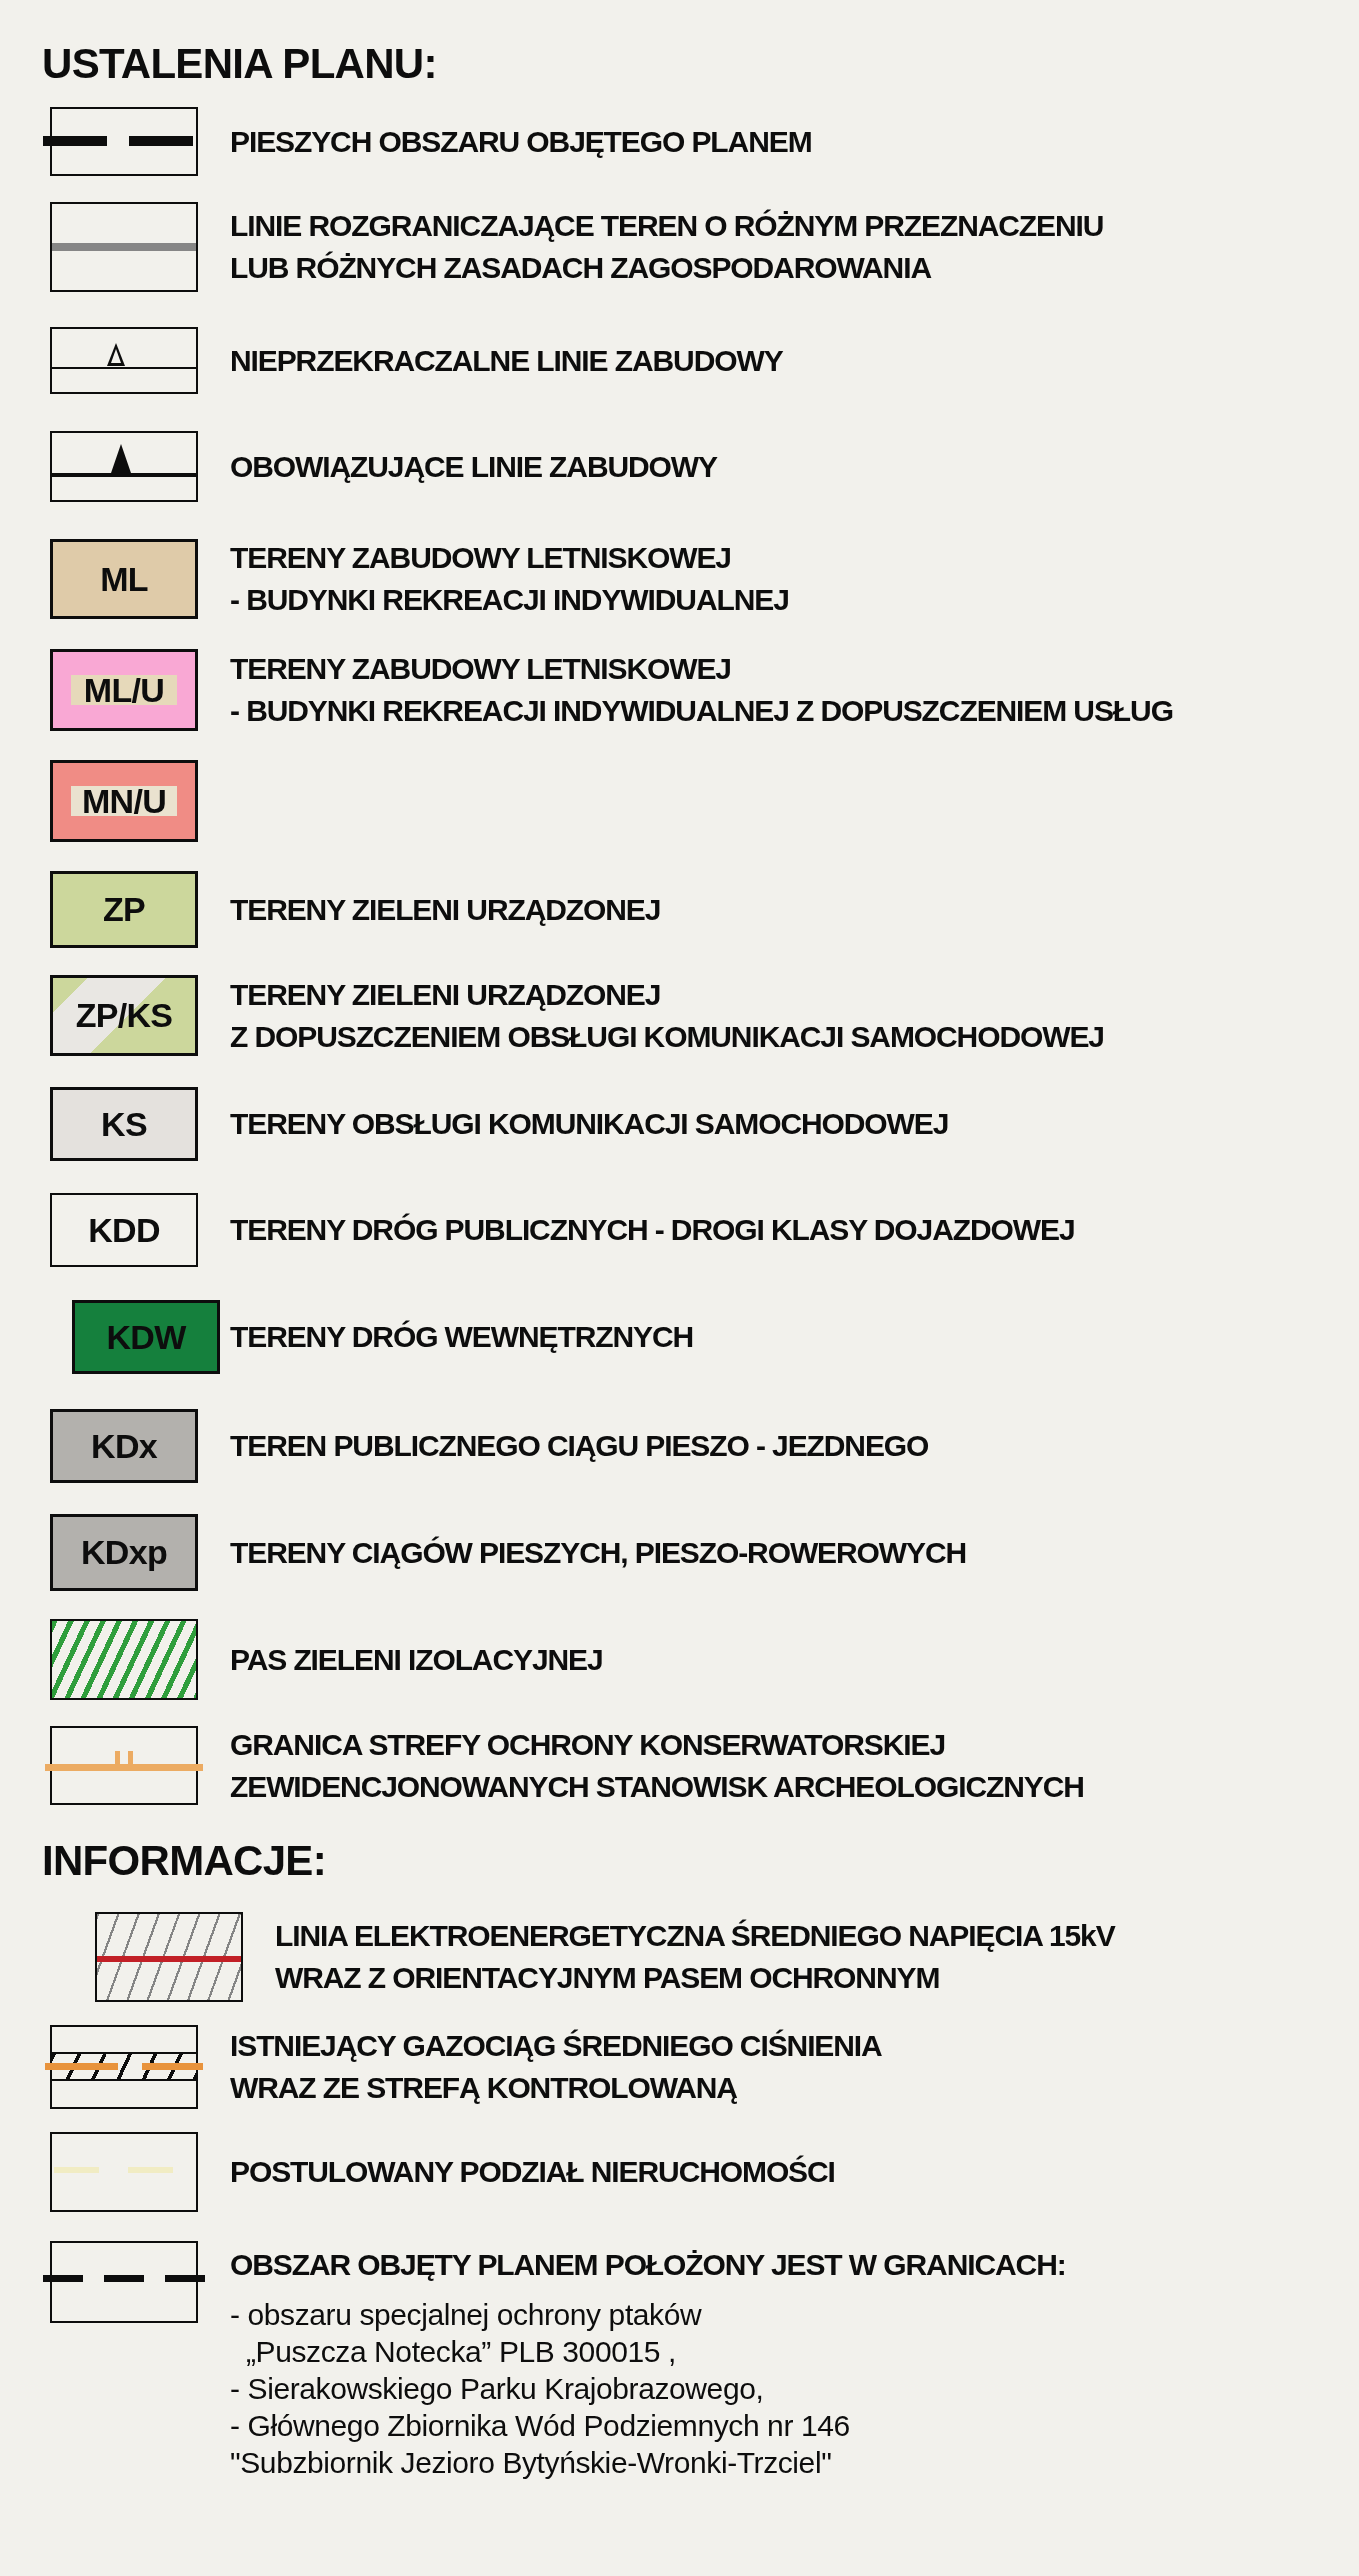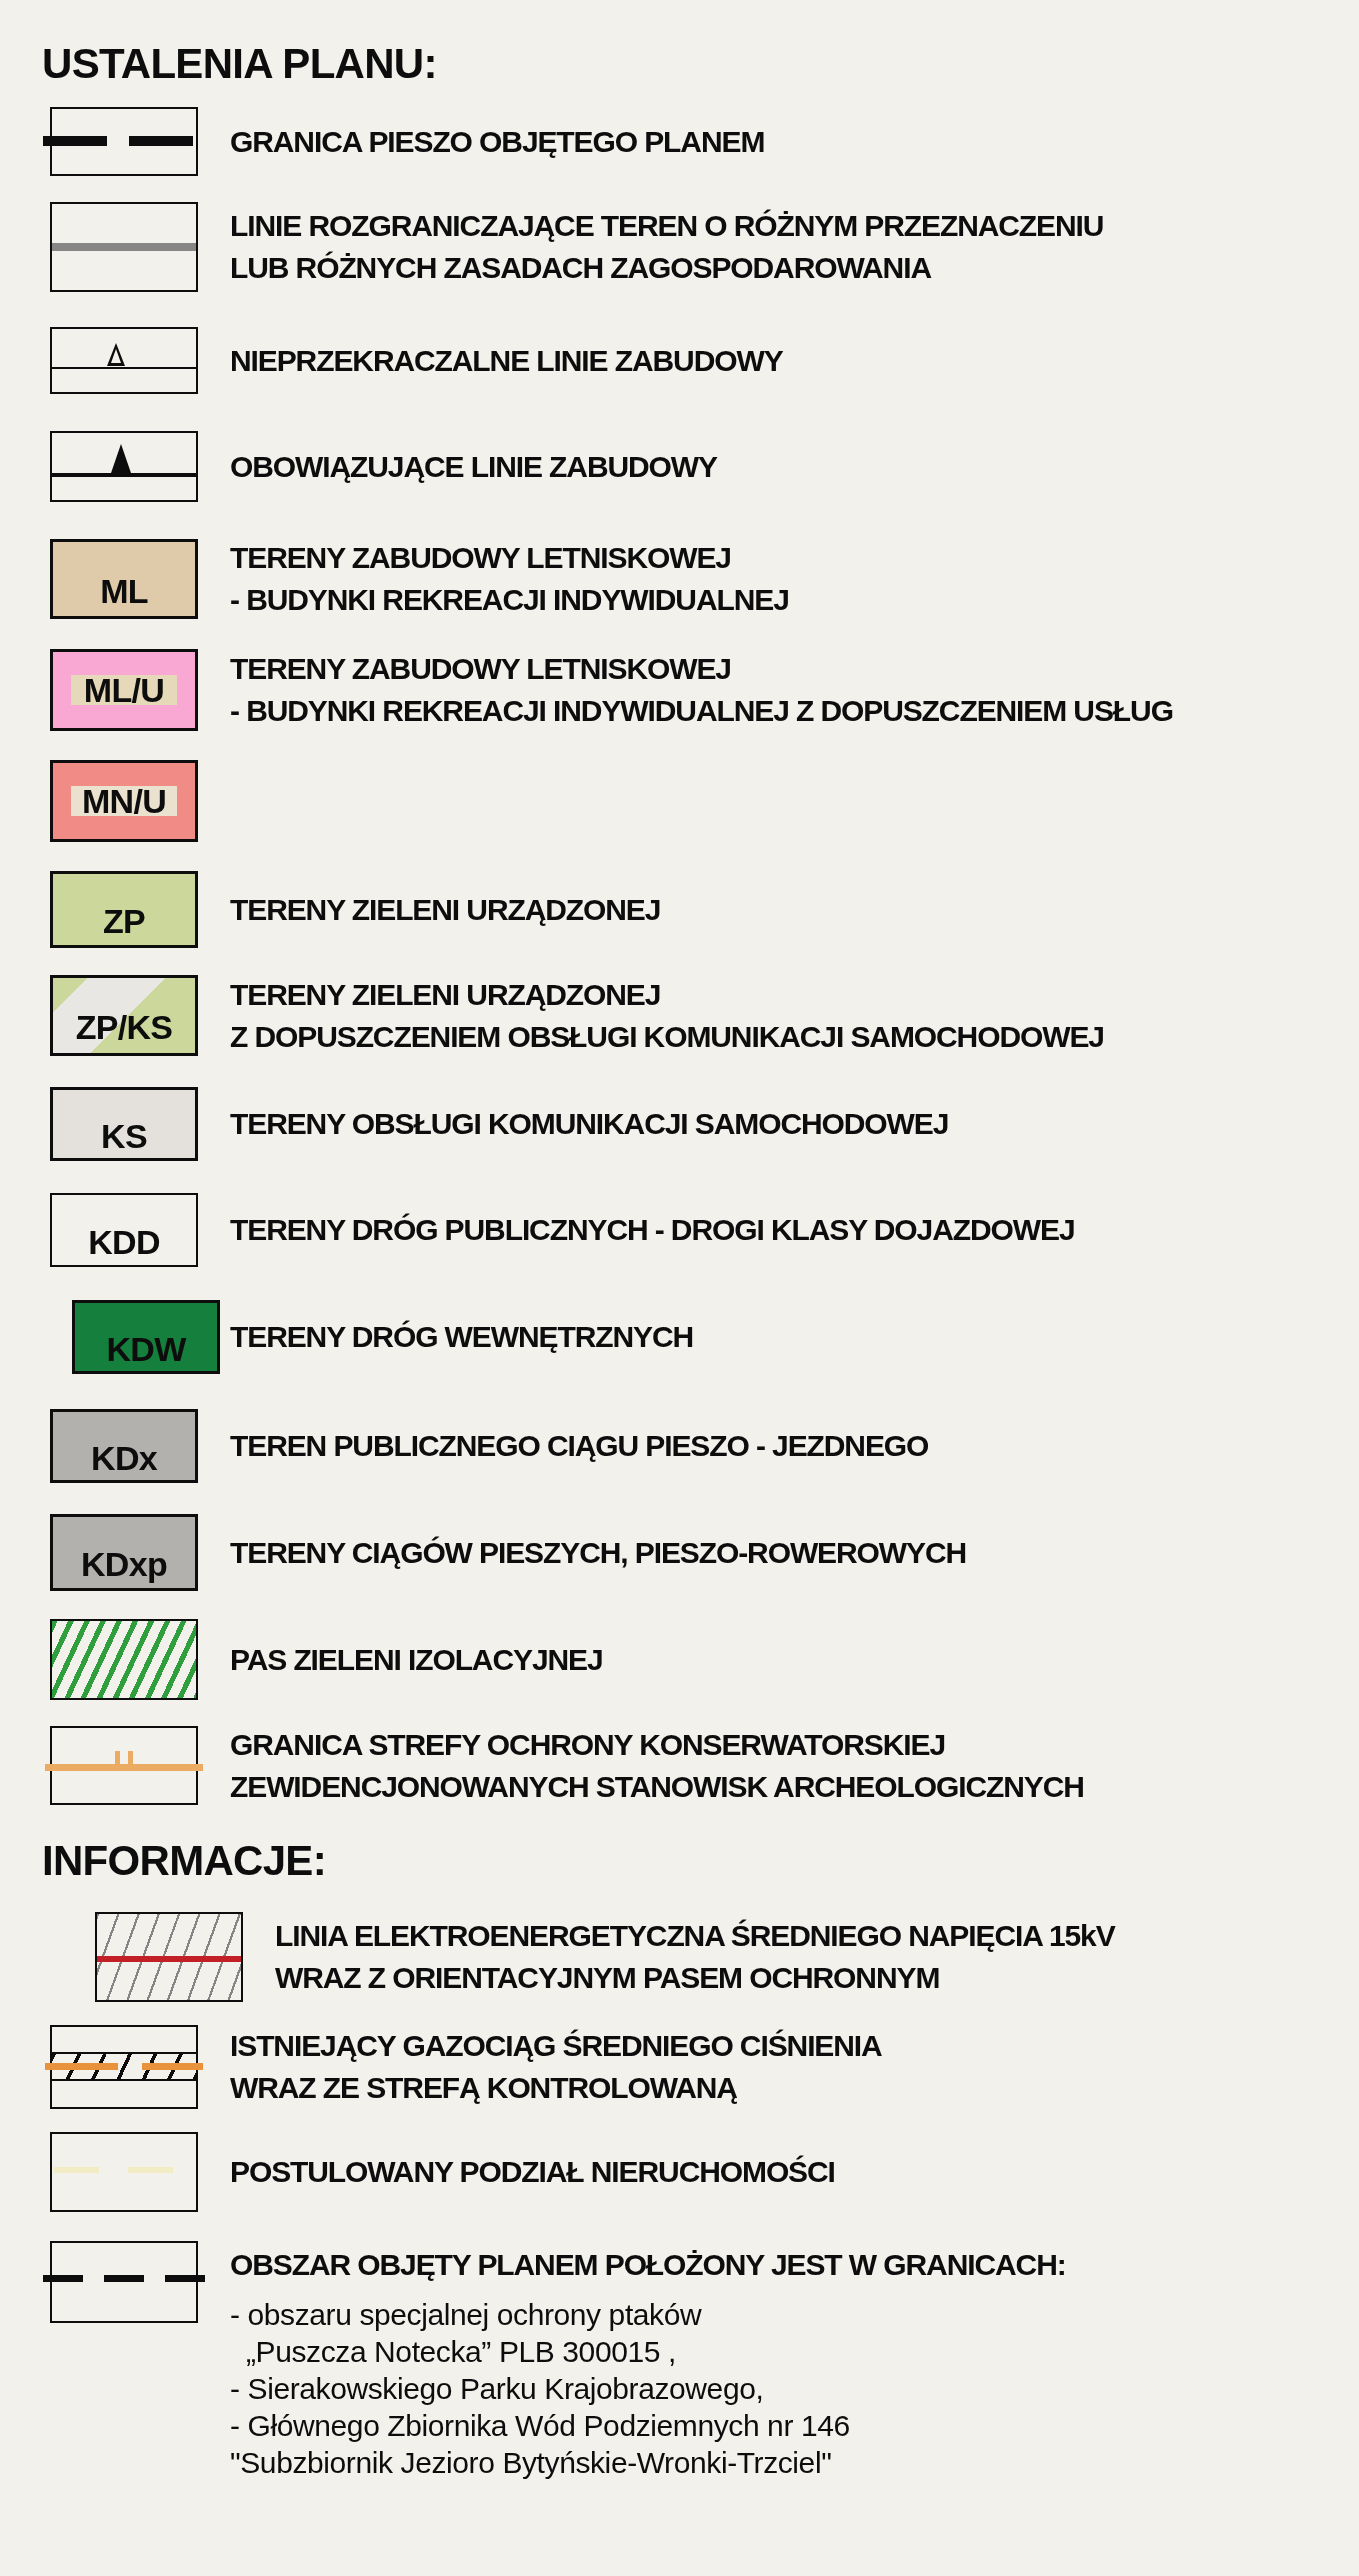--- a/index.html
+++ b/index.html
@@ -2,21 +2,21 @@
 <html style="font-size:11.7px"><head>
 <meta charset="utf-8">
 <style>
   html,body{margin:0;padding:0;}
   body{background:#f2f1ec;font-family:"Liberation Sans","DejaVu Sans",sans-serif;}
   #canvas{position:relative;width:1359px;height:2576px;background:#f2f1ec;overflow:hidden;}
   .sec-title{position:absolute;left:42px;font-size:42px;font-weight:700;letter-spacing:-0.7px;color:#0d0d0d;white-space:nowrap;}
   .row{position:absolute;left:0;width:1359px;}
   .sym{position:absolute;left:50px;top:0;width:148px;height:100%;box-sizing:border-box;border:2.9px solid #0d0d0d;}
   .sym.fill{border-width:3.6px;}
-  .code{position:absolute;left:0;top:12px;width:100%;height:100%;display:flex;align-items:center;justify-content:center;font-size:34px;font-weight:700;letter-spacing:-0.7px;color:#0d0d0d;}
+  .code{position:absolute;left:0;top:0;width:100%;height:100%;display:flex;align-items:center;justify-content:center;font-size:34px;font-weight:700;letter-spacing:-0.7px;color:#0d0d0d;}
   .strip{position:absolute;left:13%;right:13%;top:30%;bottom:30%;display:flex;align-items:center;justify-content:center;}
   .strip .code{position:static;width:auto;height:auto;}
   .txt{position:absolute;left:230px;top:50%;transform:translateY(-50%);}
   .txt.top{top:2.9px;transform:none;}
   .caps{font-size:30px;font-weight:700;letter-spacing:-1.1px;line-height:42px;color:#0d0d0d;white-space:nowrap;}
   .small{font-size:30px;font-weight:400;letter-spacing:-0.4px;line-height:37px;color:#0d0d0d;white-space:nowrap;}
   .indent{padding-left:16px;}
   .hline{position:absolute;left:0;right:0;}
   
   .dash-thick{position:absolute;left:-8.7px;right:-8.7px;top:calc(49% - 4.4px);height:9.5px;
@@ -71,21 +71,21 @@
 
 <div id="canvas">
 
   <div class="sec-title" style="top:40px;">USTALENIA PLANU:</div>
 
   <div class="row" style="top:107px;height:69px;">
     <div class="sym">
       <div class="dash-thick"></div>
     </div>
     <div class="txt">
-        <div class="caps">GRANICA PIESZO OBJĘTEGO PLANEM</div>
+        <div class="caps">PIESZYCH OBSZARU OBJĘTEGO PLANEM</div>
       </div>
   </div>
 
   <div class="row" style="top:202px;height:90px;">
     <div class="sym">
       <div class="hline bar-gray"></div>
     </div>
     <div class="txt">
       <div class="caps">LINIE ROZGRANICZAJĄCE TEREN O RÓŻNYM PRZEZNACZENIU</div>
       <div class="caps">LUB RÓŻNYCH ZASADACH ZAGOSPODAROWANIA</div>

